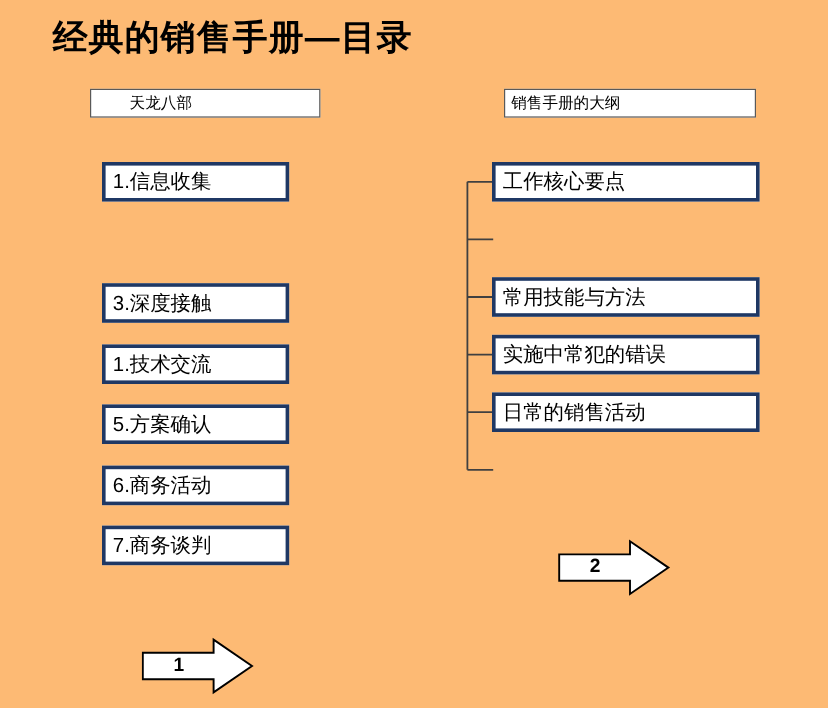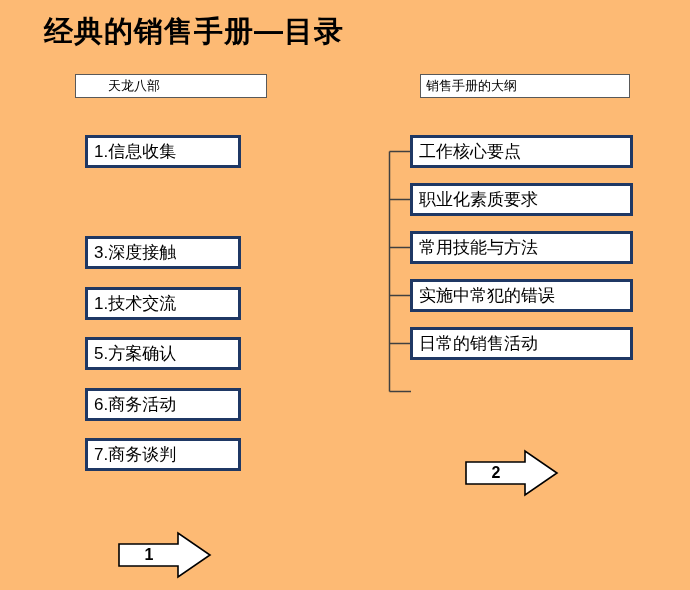--- a/index.html
+++ b/index.html
@@ -66,21 +66,20 @@
     <line x1="1.5" y1="1.5" x2="1.5" y2="241.5" stroke="#404040" stroke-width="1.5"></line>
     <line x1="1.5" y1="1.5" x2="23" y2="1.5" stroke="#404040" stroke-width="1.5"></line>
     <line x1="1.5" y1="49.5" x2="23" y2="49.5" stroke="#404040" stroke-width="1.5"></line>
     <line x1="1.5" y1="97.5" x2="23" y2="97.5" stroke="#404040" stroke-width="1.5"></line>
     <line x1="1.5" y1="145.5" x2="23" y2="145.5" stroke="#404040" stroke-width="1.5"></line>
     <line x1="1.5" y1="193.5" x2="23" y2="193.5" stroke="#404040" stroke-width="1.5"></line>
     <line x1="1.5" y1="241.5" x2="23" y2="241.5" stroke="#404040" stroke-width="1.5"></line>
   </svg>
 
   <div class="box rbox" style="top:135px">工作核心要点</div>
-  <div class="box rbox" style="top:183px">职业化素质要求</div>
   <div class="box rbox" style="top:231px">常用技能与方法</div>
   <div class="box rbox" style="top:327px">日常的销售活动</div>
   <div class="box rbox" style="top:279px">实施中常犯的错误</div>
 
   <div class="arrow arrow1">
     <svg width="94" height="48" viewBox="0 0 94 48">
       <polygon points="1,13 60,13 60,2 92,24 60,46 60,35 1,35" fill="#ffffff" stroke="#000000" stroke-width="1.6"></polygon>
     </svg>
     <span class="num">1</span>
   </div>

